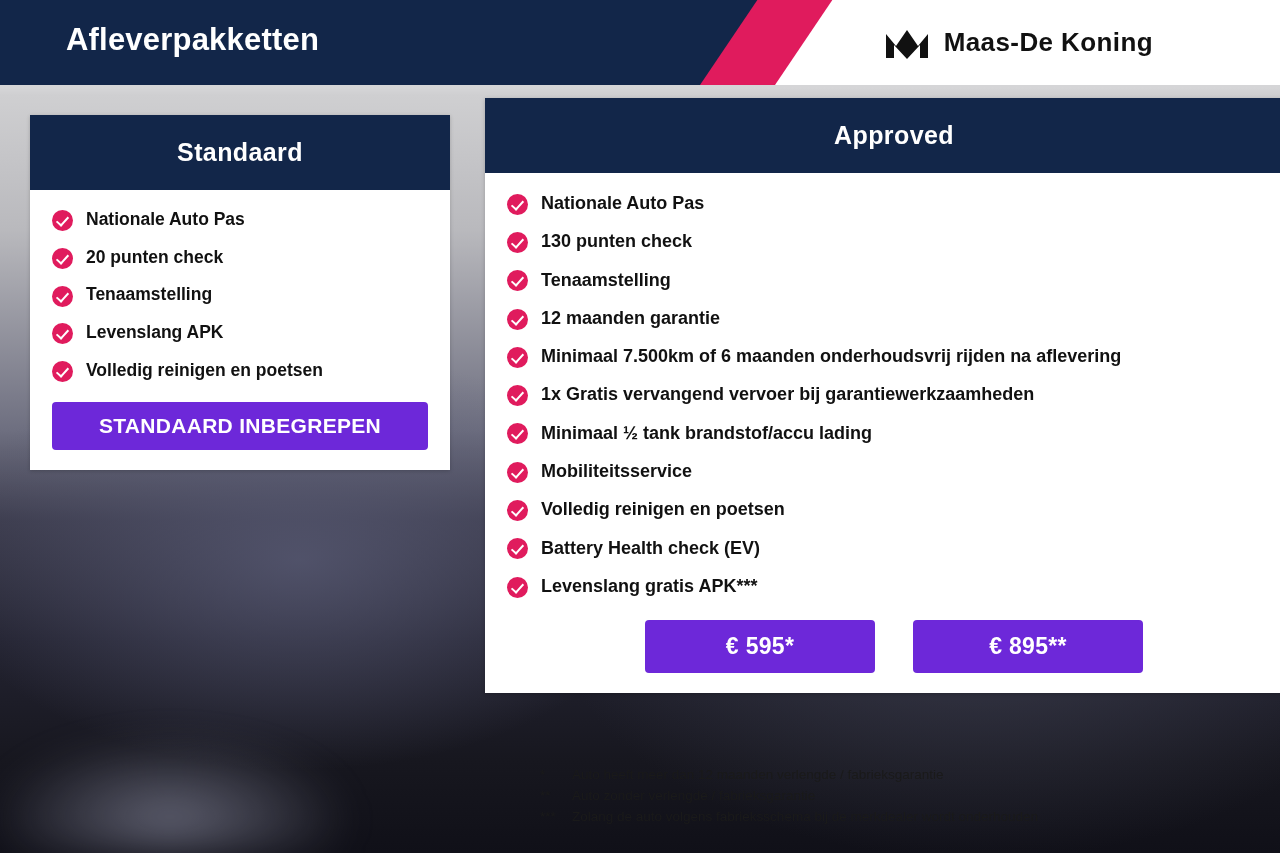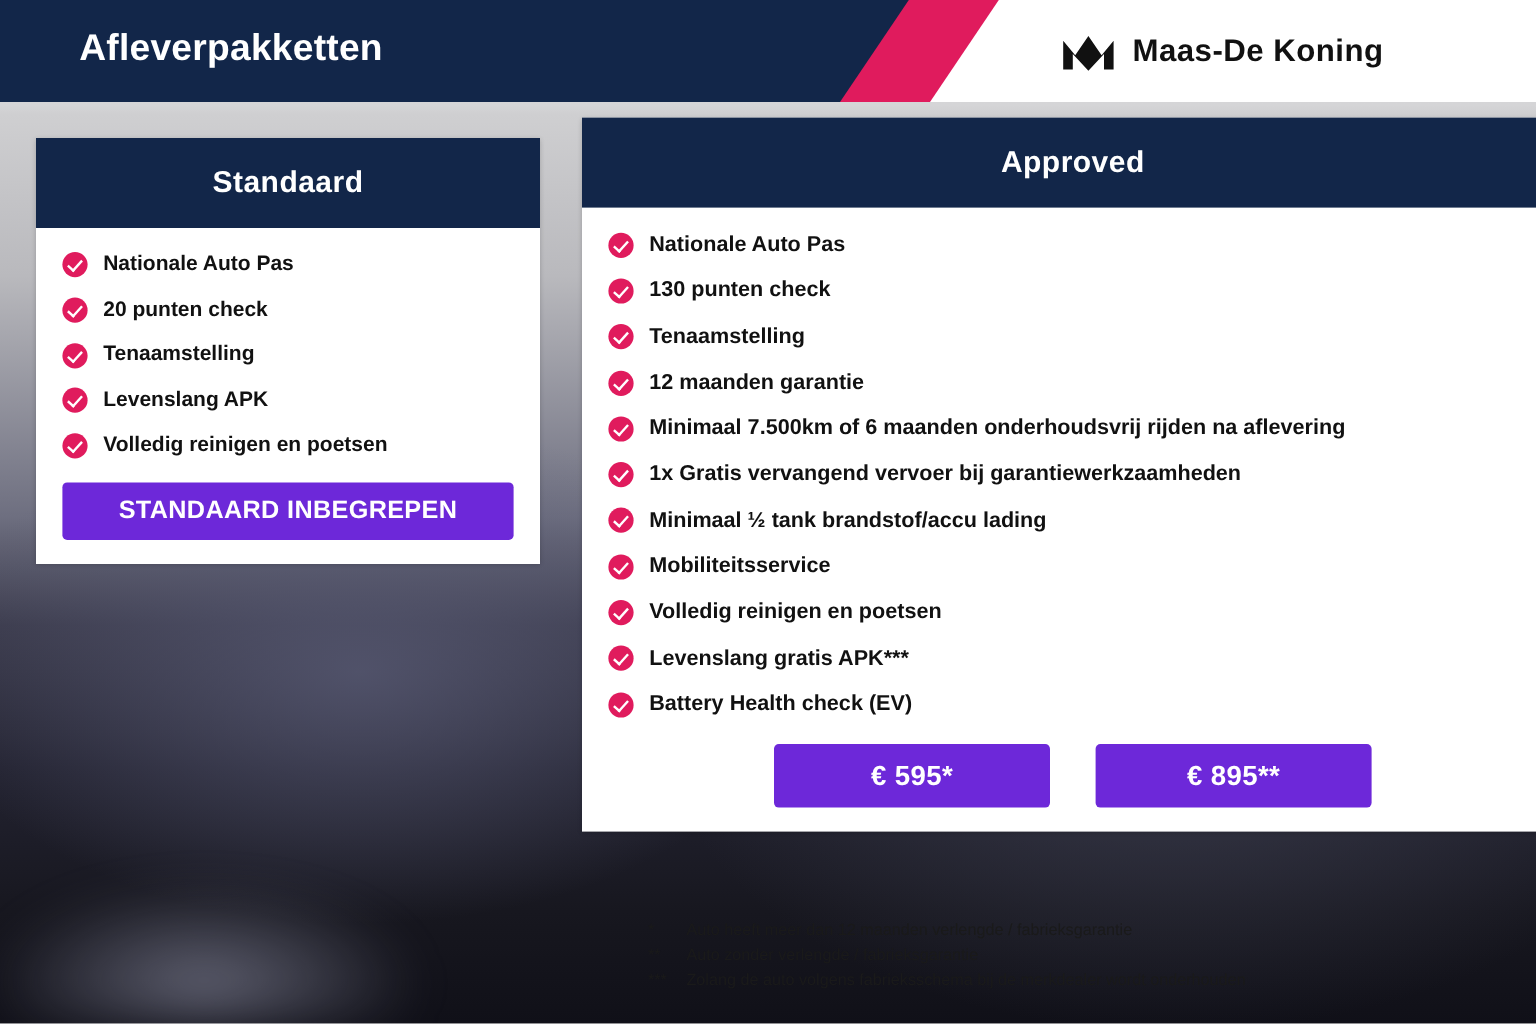--- a/index.html
+++ b/index.html
@@ -307,25 +307,25 @@
       <li>
         <span class="check"></span>
         <span class="txt">Mobiliteitsservice</span>
       </li>
       <li>
         <span class="check"></span>
         <span class="txt">Volledig reinigen en poetsen</span>
       </li>
       <li>
         <span class="check"></span>
+        <span class="txt">Battery Health check (EV)</span>
+      </li>
+      <li>
+        <span class="check"></span>
         <span class="txt">Levenslang gratis APK***</span>
-      </li>
-      <li>
-        <span class="check"></span>
-        <span class="txt">Battery Health check (EV)</span>
       </li>
     </ul>
     <div class="price-row">
       <button class="pink-btn price-btn">€ 595*</button>
       <button class="pink-btn price-btn">€ 895**</button>
     </div>
   </div>
 </div>
 
 <div id="footnotes">

